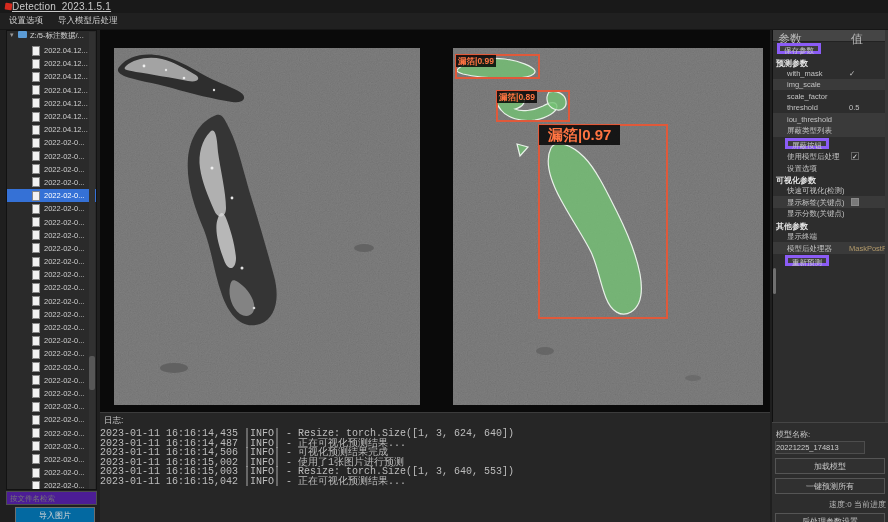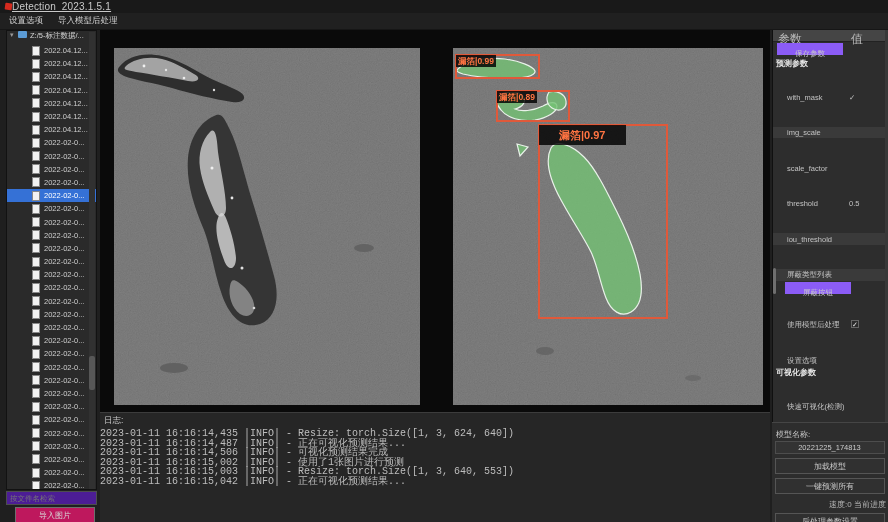--- a/index.html
+++ b/index.html
@@ -23,59 +23,59 @@
   .folder-icon{width:9px;height:7px;background:#5b9bd5;border-radius:1px;position:relative;margin-right:3px;flex:none;}
   .folder-icon:before{content:"";position:absolute;left:0;top:-2px;width:4px;height:2px;background:#5b9bd5;border-radius:1px 1px 0 0;}
   .tree-root-label{font-size:7.5px;color:#d6d6d6;overflow:hidden;}
   .tree-file{height:13.2px;display:flex;align-items:center;white-space:nowrap;}
   .file-icon{width:6px;height:8px;background:#f2f2f2;border:0.5px solid #888;margin-left:25px;margin-right:4px;flex:none;}
   .tree-file .lbl{font-size:7.5px;color:#cfcfcf;overflow:hidden;}
   .tree-file.selected .lbl{color:#ffffff;}
   .side-scroll{position:absolute;right:1px;top:1px;width:6px;height:458px;background:#313131;}
   .side-thumb{position:absolute;right:1px;top:325px;width:6px;height:34px;background:#575757;border-radius:2px;}
   .search-input{position:absolute;left:6px;top:491px;width:91px;height:14px;background:#4c1d95;border:1px solid #4d4d4d;box-sizing:border-box;font-size:7.5px;color:#9a9a9a;font-family:inherit;padding:0 3px;}
-  .import-btn{position:absolute;left:15px;top:507px;width:80px;height:16px;background:#be185d;border:1px solid #6e6e6e;color:#d6d6d6;font-size:8px;font-family:Liberation Sans, sans-serif;}
+  .import-btn{position:absolute;left:15px;top:507px;width:80px;height:16px;background:#0369a1;border:1px solid #6e6e6e;color:#d6d6d6;font-size:8px;font-family:Liberation Sans, sans-serif;}
   
   .image-area{position:absolute;left:100px;top:30px;width:670px;height:382px;background:#0a0a0a;}
   .img-panel{position:absolute;top:18px;height:357px;background:#6d6d6d;overflow:hidden;}
   .img-left{left:14px;width:306px;}
   .img-right{left:353px;width:310px;}
   .img-panel svg{position:absolute;left:0;top:0;}
   .det-box{position:absolute;border:2px solid var(--box);box-sizing:border-box;}
   .det-label{position:absolute;background:rgba(0,0,0,.82);color:var(--dettext);font-weight:bold;white-space:nowrap;}
   .det-label.small{font-size:8.5px;line-height:12px;padding:0 2px;}
-  .det-label.big{font-size:11px;line-height:20px;padding:0 20px;}
+  .det-label.big{font-size:15px;line-height:20px;padding:0 9px;}
   .mask{fill:var(--mask);fill-opacity:.8;stroke:var(--maskline);stroke-width:1.2;}
   
   .log-area{position:absolute;left:100px;top:412px;width:670px;height:110px;background:#262626;border-top:1px solid #3c3c3c;box-sizing:border-box;overflow:hidden;}
   .log-title{font-size:8.5px;color:#c8c8c8;margin:2px 0 2px 4px;}
   .log-line{font-family:Liberation Mono, monospace;font-size:10px;line-height:9.6px;color:#bdbdbd;white-space:pre;}
   
   .rpanel{position:absolute;left:772px;top:30px;width:116px;height:492px;background:#2d2d2d;border-left:1px solid #101010;box-sizing:border-box;}
   .p-header{position:absolute;left:0;top:0;width:116px;height:11px;background:#454545;border-bottom:1px solid #222;font-size:12px;color:#b8b8b8;}
   .p-header .hn{position:absolute;left:5px;top:1px;}
   .p-header .hv{position:absolute;left:78px;top:1px;}
   .p-rows{position:absolute;left:0;top:12px;width:116px;}
-  .p-row{position:relative;height:11.6px;font-size:7.5px;color:#c3c3c3;margin-top:24px;}
+  .p-row{position:relative;height:11.6px;font-size:7.5px;color:#c3c3c3;}
   .p-row.shaded{background:#3a3a3a;}
   .p-row .p-label{position:absolute;left:14px;top:1.5px;white-space:nowrap;}
   .p-row .p-value{position:absolute;left:76px;top:1.5px;white-space:nowrap;color:#c3c3c3;}
   .p-row .p-check{position:absolute;left:78px;top:1.5px;width:8px;height:8px;background:#2a2a2a;border:1px solid #666;font-size:7px;line-height:8px;text-align:center;color:#e6e6e6;box-sizing:border-box;}
   .p-row .p-check.gray{background:#7a7a7a;border-color:#8a8a8a;}
   .p-section{height:11px;font-size:8px;font-weight:bold;color:#e4e4e4;padding:1.5px 0 0 3px;box-sizing:border-box;white-space:nowrap;}
   .p-btnrow{height:14px;position:relative;}
-  .p-btn{position:absolute;top:1px;height:11px;background:#3d3d3d;border:6px solid #8b5cf6;color:#c9c9c9;font-size:7.5px;line-height:9px;font-family:inherit;padding:0 12px;}
+  .p-btn{position:absolute;top:1px;height:11px;background:#3d3d3d;border:3px solid #8b5cf6;color:#c9c9c9;font-size:7.5px;line-height:9px;font-family:inherit;padding:0 4px;}
   .p-btn.b0{left:4px;}
   .p-btn.b-ind{left:12px;}
   .p-scroll-thumb{position:absolute;left:0px;top:238px;width:3px;height:26px;background:#6f6f6f;border-radius:2px;}
   .r-scrolltrack{position:absolute;left:112px;top:0;width:4px;height:392px;background:#383838;}
   
   .mpanel{position:absolute;left:772px;top:422px;width:116px;height:100px;background:#2d2d2d;border-top:1px solid #454545;box-sizing:border-box;}
   .m-label{position:absolute;left:4px;top:6px;font-size:8px;color:#c9c9c9;}
-  .m-name{position:absolute;left:3px;top:18px;width:110px;height:13px;background:#333333;border:1px solid #4d4d4d;box-sizing:border-box;font-size:7.5px;color:#cccccc;text-align:center;line-height:11px;padding-right:1px;overflow:hidden;white-space:nowrap;}
+  .m-name{position:absolute;left:3px;top:18px;width:90px;height:13px;background:#333333;border:1px solid #4d4d4d;box-sizing:border-box;font-size:7.5px;color:#cccccc;text-align:left;line-height:11px;padding-right:1px;overflow:hidden;white-space:nowrap;}
   .m-btn{position:absolute;left:3px;width:110px;height:16px;background:#303030;border:1px solid #555;color:#c9c9c9;font-size:8px;font-family:inherit;}
   .m-load{top:35px;}
   .m-predict{top:55px;}
   .m-status{position:absolute;right:2px;top:76px;font-size:8px;color:#b5b5b5;white-space:nowrap;}
   .m-bottom{top:90px;height:16px;}
 </style>
 </head>
 <body>
 
 <div class="titlebar">

